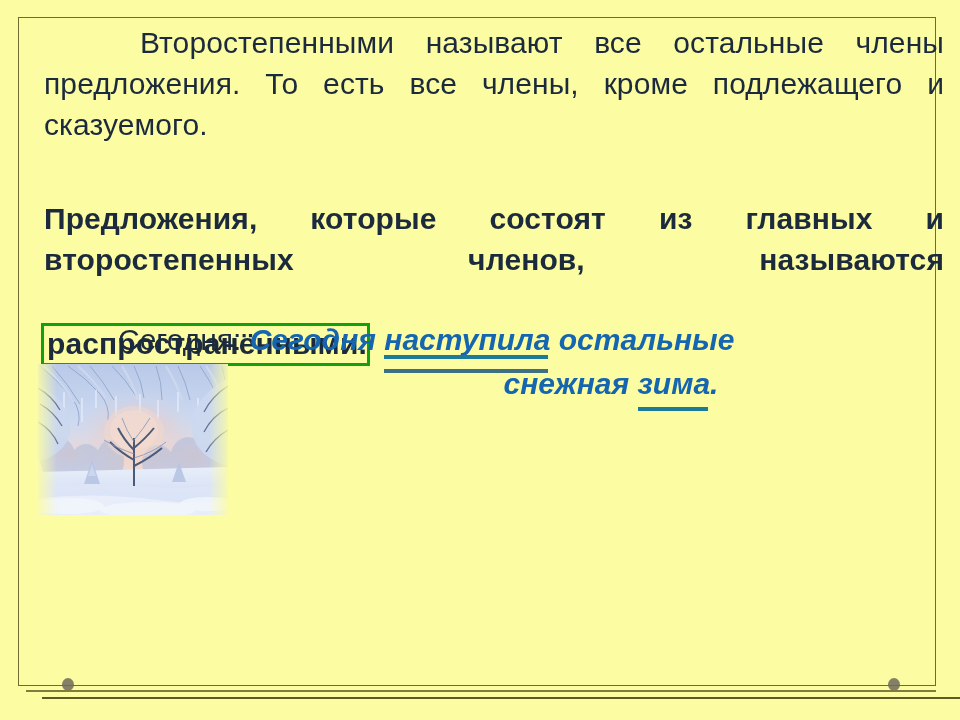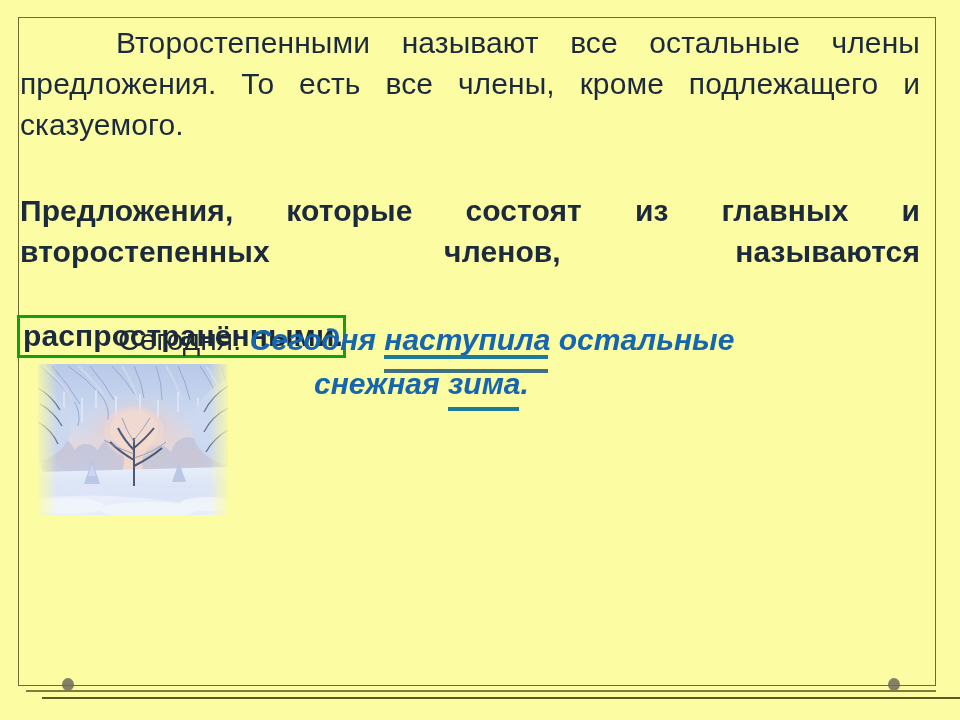--- a/index.html
+++ b/index.html
@@ -60,40 +60,40 @@
     left: 42px;
     top: 697px;
     width: 918px;
     height: 2px;
     background: #5d5a22;
   }
 
   
   .text-area {
     position: absolute;
-    left: 20px;
+    left: 44px;
     top: 22px;
     width: 900px;
   }
 
   p.para {
     margin: 0;
     color: #1b2a3d;
     font-size: 30px;
     line-height: 41px;
     text-align: justify;
     text-justify: inter-word;
     letter-spacing: 0.1px;
   }
   p.para.lead {
     text-indent: 96px;
   }
   p.para.bold {
     font-weight: bold;
-    margin-top: 4px;
+    margin-top: 12px;
   }
   
   .justify-all {
     text-align: justify;
   }
   .justify-all::after {
     content: "";
     display: inline-block;
     width: 100%;
   }
@@ -115,21 +115,21 @@
     width: 790px;
   }
   .example-line {
     margin: 0;
     font-size: 30px;
     line-height: 44px;
     color: #1b2a3d;
     white-space: nowrap;
   }
   .example-line.second {
-    text-align: left;
+    text-align: center;
     padding-left: 196px;
   }
   .ex-italic {
     color: #1565b0;
     font-weight: bold;
     font-style: italic;
   }
   .u-single {
     position: relative;
     display: inline-block;

